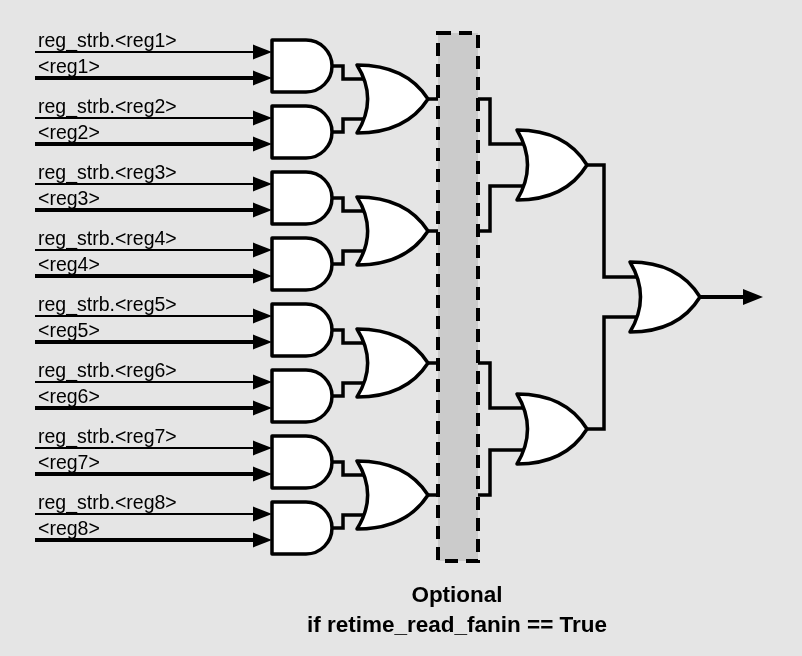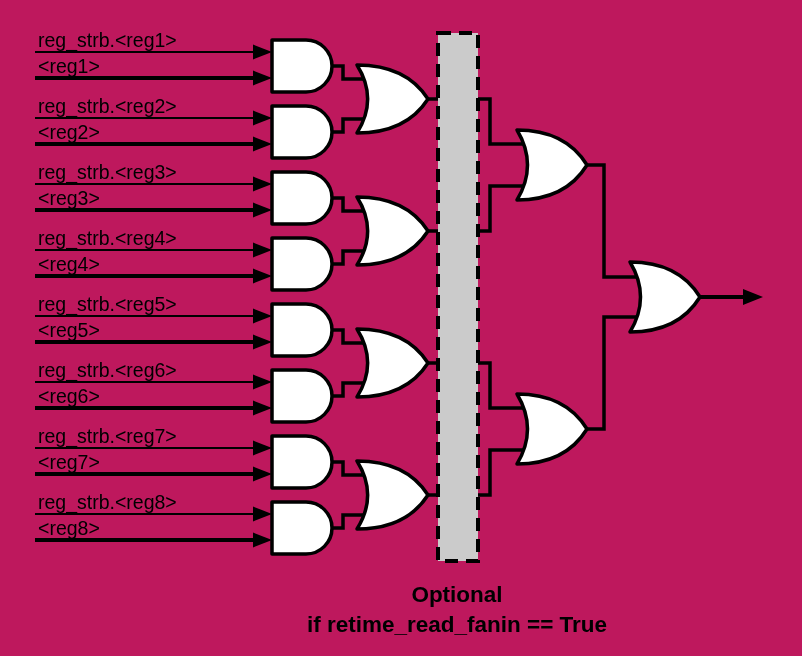--- a/index.html
+++ b/index.html
@@ -4,21 +4,21 @@
 <style>
   html, body {
     margin: 0;
     padding: 0;
     background: #ffffff;
   }
   .page {
     position: relative;
     width: 802px;
     height: 656px;
-    background: #be185d;
+    background: #e5e5e5;
     overflow: hidden;
   }
   svg text {
     font-family: "Liberation Sans", sans-serif;
     fill: #000000;
   }
   svg text.input-label {
     font-size: 19.5px;
     font-weight: 400;
   }

